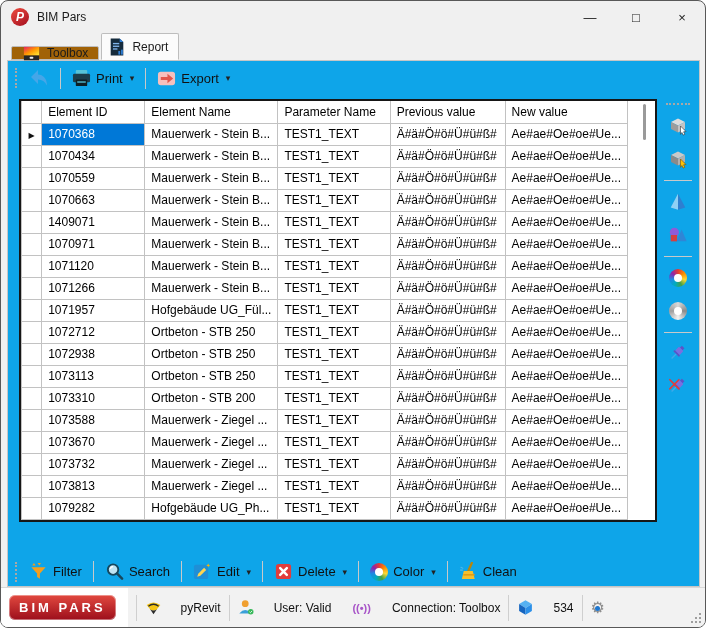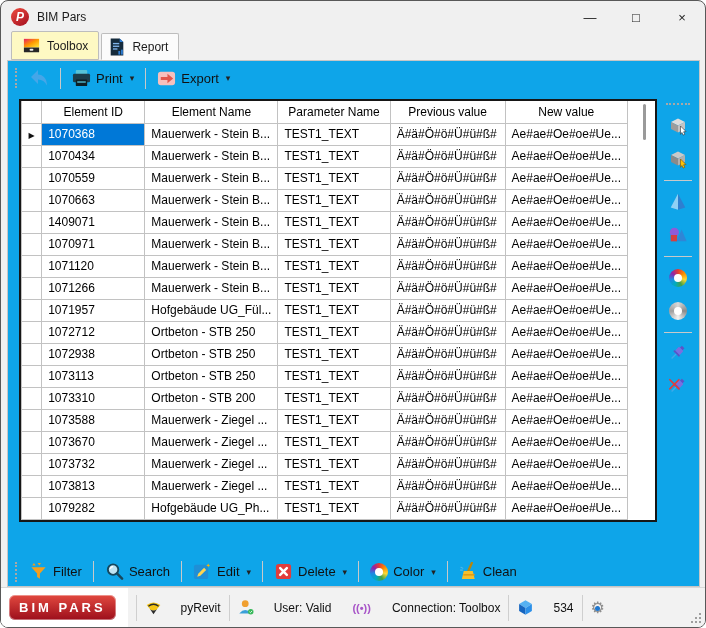--- a/index.html
+++ b/index.html
@@ -17,22 +17,22 @@
     color: #fff; font-weight: bold; font-style: italic; font-size: 12px;
     display: flex; align-items: center; justify-content: center;
   }
   .title-text { margin-left: 8px; font-size: 12px; color: #1b1b1b; }
   .win-controls { margin-left: auto; display: flex; height: 100%; }
   .win-btn { width: 46px; display: flex; align-items: center; justify-content: center;
              font-size: 13px; color: #1b1b1b; cursor: default; }
   
   .tabstrip { height: 27px; display: flex; align-items: flex-end; padding-left: 10px; flex: none; }
   .tab {
-    height: 29px; display: flex; align-items: center; gap: 6px; padding: 0 10px;
-    border: 1px solid #bdbdbd; background: #fef9c3; font-size: 12px; color: #1b1b1b;
+    height: 14px; display: flex; align-items: center; gap: 6px; padding: 0 10px;
+    border: 1px solid #bdbdbd; background: #a16207; font-size: 12px; color: #1b1b1b;
     border-radius: 2px 2px 0 0; position: relative; margin-right: 2px;
   }
   .tab.active { height: 27px; background: #fbfbfb; z-index: 2; border-bottom-color: #fbfbfb; padding-left: 6px; }
   .tab svg { flex: none; }
   
   .panel {
     flex: 1; margin: 0 5px 0 6px; border: 1px solid #c6c6c6; background: #0ea5e9;
     display: flex; flex-direction: column; min-height: 0;
   }
   .toolbar { display: flex; align-items: center; height: 34px; padding-left: 5px; flex: none; }
@@ -48,21 +48,21 @@
   .mid { flex: 1; display: flex; min-height: 0; }
   .grid-frame {
     margin: 4px 0 0 11px; border: 2px solid #161616; background: #fff;
     position: relative; align-self: flex-start; padding-right: 27px; width: 640px;
   }
   table { border-collapse: collapse; table-layout: fixed; font-size: 12px; color: #000; }
   th, td {
     border: 1px solid #c2c2c2; height: 22px; padding: 0 6px; text-align: left;
     font-weight: normal; white-space: nowrap; overflow: hidden; background: #fff;
   }
-  th { border-top: none; text-align: center; }
+  th { border-top: none; }
   td.row-head, th.corner { width: 28px; padding: 0; text-align: center; }
   .row-arrow { font-size: 8px; color: #111; }
   td.sel { background: #0078d7; color: #fff; }
   .vscroll { position: absolute; right: 9px; top: 3px; width: 3px; height: 36px;
              background: #9a9a9a; border-radius: 2px; }
   
   .sidebar { width: 42px; margin-left: auto; display: flex; flex-direction: column;
              align-items: center; padding-top: 8px; gap: 9px; flex: none; }
   .grip-h { border-top: 2px dotted #a8a8a8; width: 24px; }
   .side-sep { height: 1px; background: #c9c9c9; width: 28px; }

